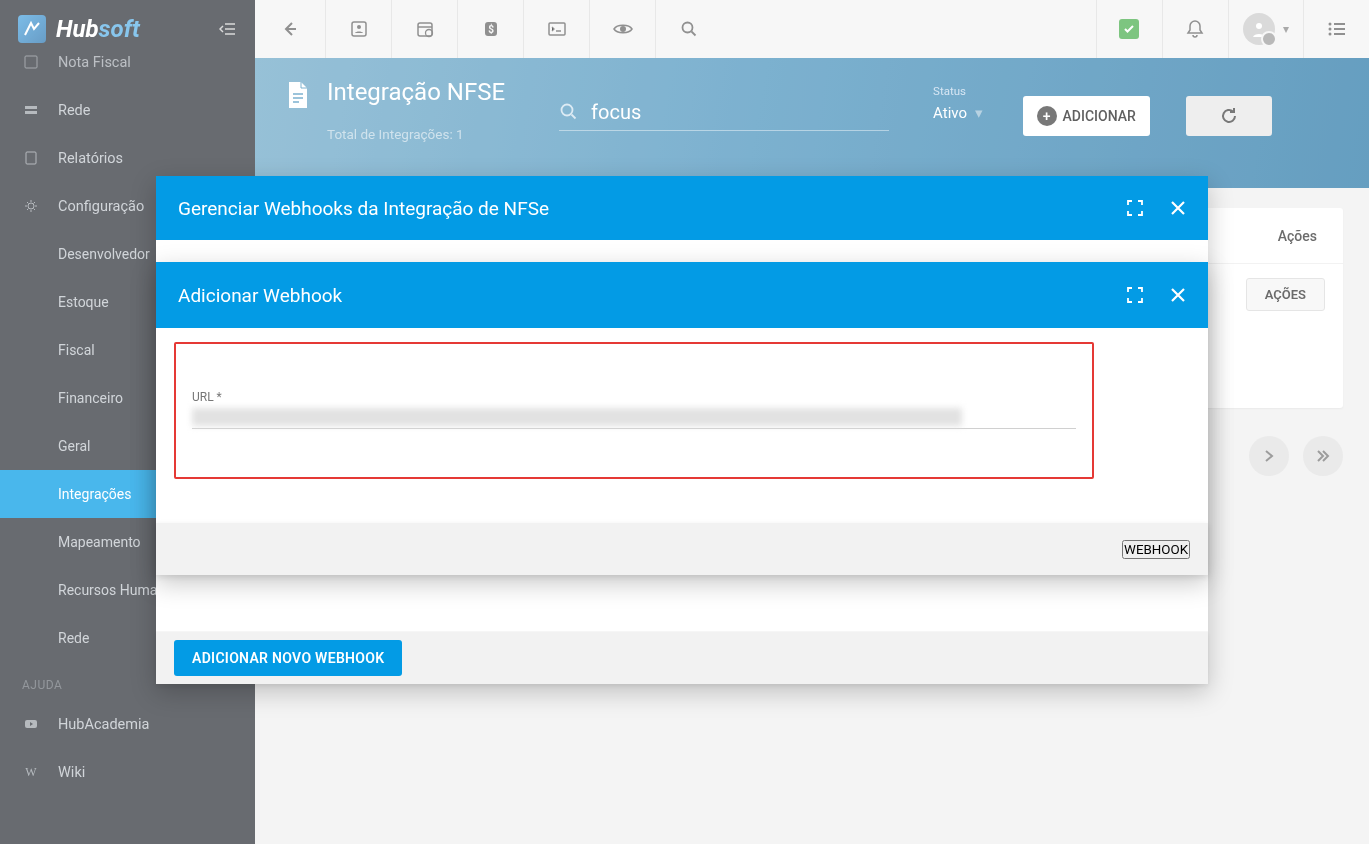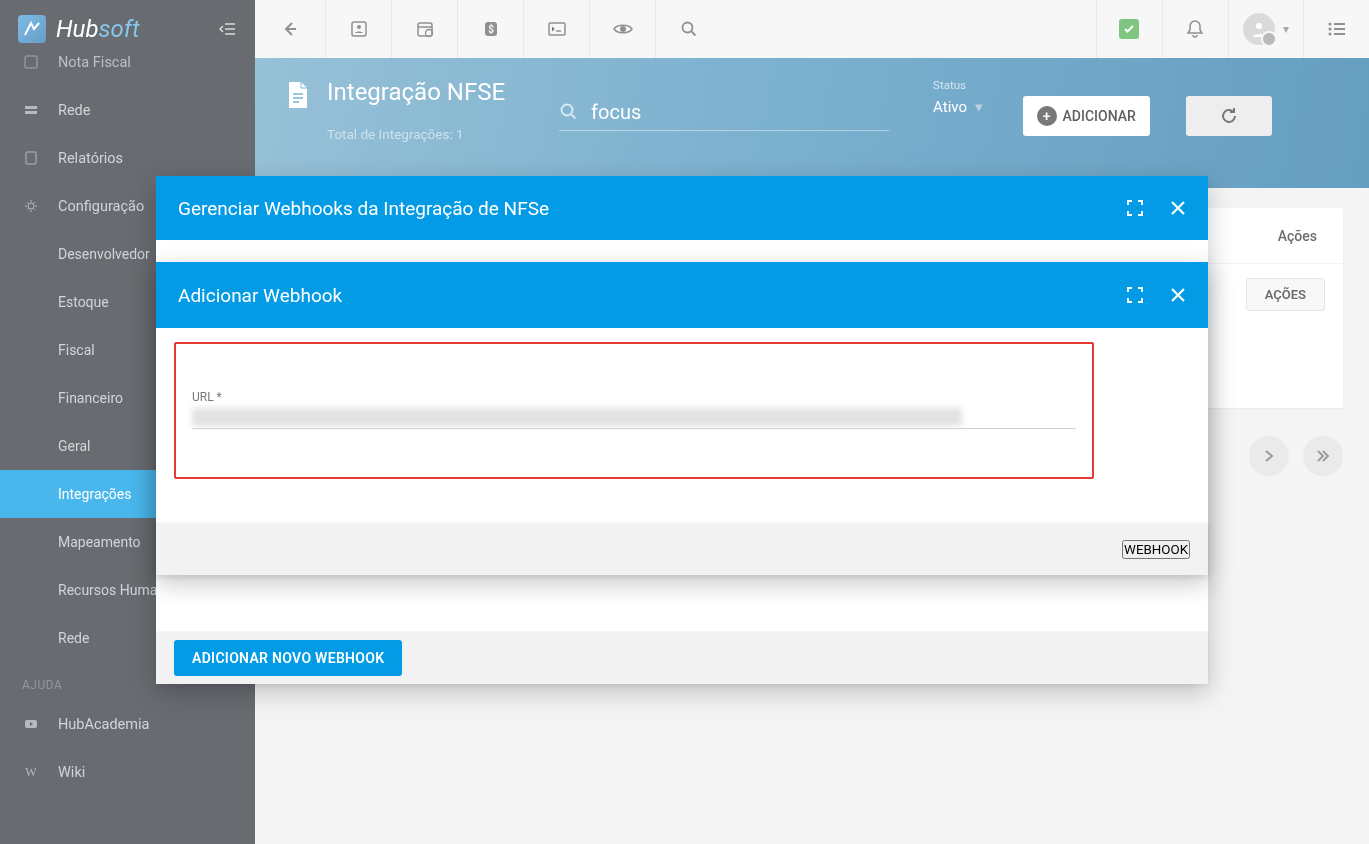--- a/index.html
+++ b/index.html
@@ -2,21 +2,21 @@
 <html><head>
 <meta charset="utf-8">
 <style>
 * { margin: 0; padding: 0; box-sizing: border-box; font-family: -apple-system, BlinkMacSystemFont, "Segoe UI", Roboto, sans-serif; }
 body { width: 1369px; height: 844px; overflow: hidden; position: relative; background: #f0f0f0; }
 
 
 .sidebar { position: absolute; left: 0; top: 0; width: 255px; height: 844px; background: #2e333a; color: #c0c5cb; overflow: hidden; z-index: 10; }
 .sidebar-logo { height: 58px; display: flex; align-items: center; padding: 0 18px; color: #fff; gap: 10px; }
 .logo-mark { width: 28px; height: 28px; background: linear-gradient(135deg,#4aa3df,#2e77b0); border-radius: 4px; display:flex; align-items:center; justify-content:center; color:#fff; }
-.logo-text { font-size: 24px; font-weight: 400; font-style: italic; letter-spacing: 0; }
+.logo-text { font-size: 24px; font-weight: 700; font-style: italic; letter-spacing: 0; }
 .logo-text .hub { color: #fff; }
 .logo-text .soft { color: #5ab0e6; }
 .collapse-icon { margin-left: auto; color: #ccc; font-size: 20px; }
 .sidebar-item { height: 48px; display:flex; align-items:center; padding: 0 22px; gap: 18px; font-size: 14.5px; color:#c0c5cb; cursor:pointer; }
 .sidebar-item.sub { padding-left: 58px; font-size: 14px; }
 .sidebar-item.active { background: #039be5; color:#fff; }
 .sidebar-item .ic { width: 18px; display:inline-flex; justify-content:center; color:#9aa0a6; }
 .sidebar-section { padding: 16px 22px 8px; font-size: 12px; color:#6b7077; letter-spacing: 0.5px; }
 .sidebar-item.truncated-top { margin-top: -20px; opacity: 0.8; }
 
@@ -33,21 +33,21 @@
 
 
 .banner { position:absolute; left:255px; right:0; top:58px; height:130px; background: linear-gradient(100deg,#6fa9c8 0%, #4a93bd 45%, #2b79a8 100%); z-index:1; }
 .banner-content { display:flex; align-items:flex-start; padding: 20px 30px; gap:24px; color:#fff; height:100%; }
 .banner-left { display:flex; gap:16px; align-items:flex-start; }
 .doc-icon { font-size:28px; color:#fff; margin-top:2px; }
 .banner-title { font-size:24px; font-weight:400; color:#fff; }
 .banner-sub { font-size:13.5px; color:#bed8e6; margin-top:20px; }
 .banner-search { flex:1; max-width:330px; display:flex; align-items:center; gap:12px; border-bottom:1px solid rgba(255,255,255,0.45); padding-bottom:6px; margin-top:22px; margin-left: 30px; }
 .banner-search input { background:transparent; border:none; outline:none; color:#fff; font-size:20px; flex:1; }
-.banner-status { margin-left:20px; }
+.banner-status { margin-left:20px; margin-top:6px; }
 .banner-status-label { font-size:11.5px; color:#c9def0; }
 .banner-status-val { display:flex; align-items:center; gap:8px; color:#fff; font-size:15px; margin-top:6px; }
 .banner-add { margin-left:16px; margin-top:18px; background:#fff; border:none; border-radius:3px; height:40px; padding:0 14px; display:flex; align-items:center; gap:6px; font-size:14px; font-weight:500; color:#222; cursor:pointer; }
 .plus-circle { width:20px; height:20px; border-radius:50%; background:#444; color:#fff; display:flex; align-items:center; justify-content:center; font-size:14px; }
 .banner-refresh { margin-left:12px; margin-top:18px; width:86px; height:40px; background:#e8e8e8; border:none; border-radius:3px; display:flex; align-items:center; justify-content:center; cursor:pointer; color:#444; }
 
 
 .page-body { position:absolute; left:255px; right:0; top:188px; bottom:0; background:#f0f0f0; padding: 0 26px; z-index:1; }
 .card { background:#fff; border-radius:3px; min-height:200px; box-shadow:0 1px 2px rgba(0,0,0,0.06); }
 .card-header { height:56px; border-bottom:1px solid #eee; display:flex; align-items:center; justify-content:flex-end; padding:0 26px; font-size:14px; font-weight:500; color:#333; }

